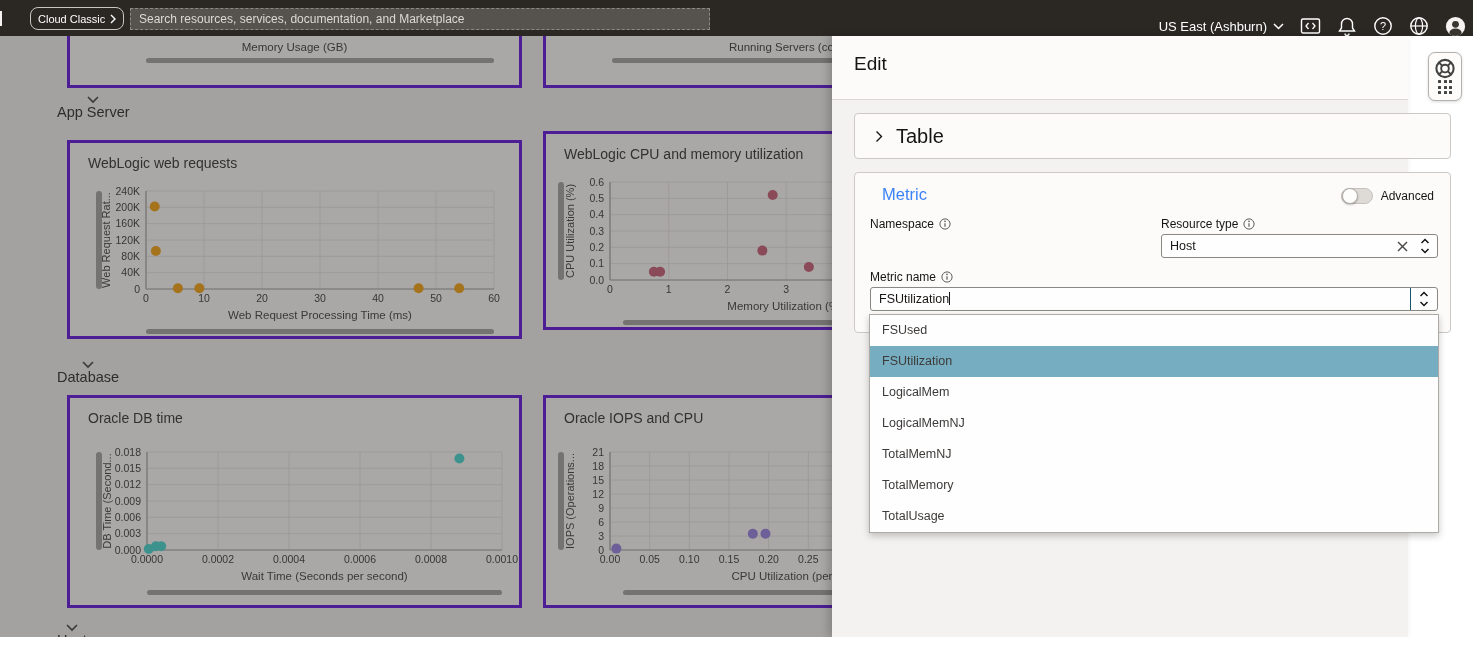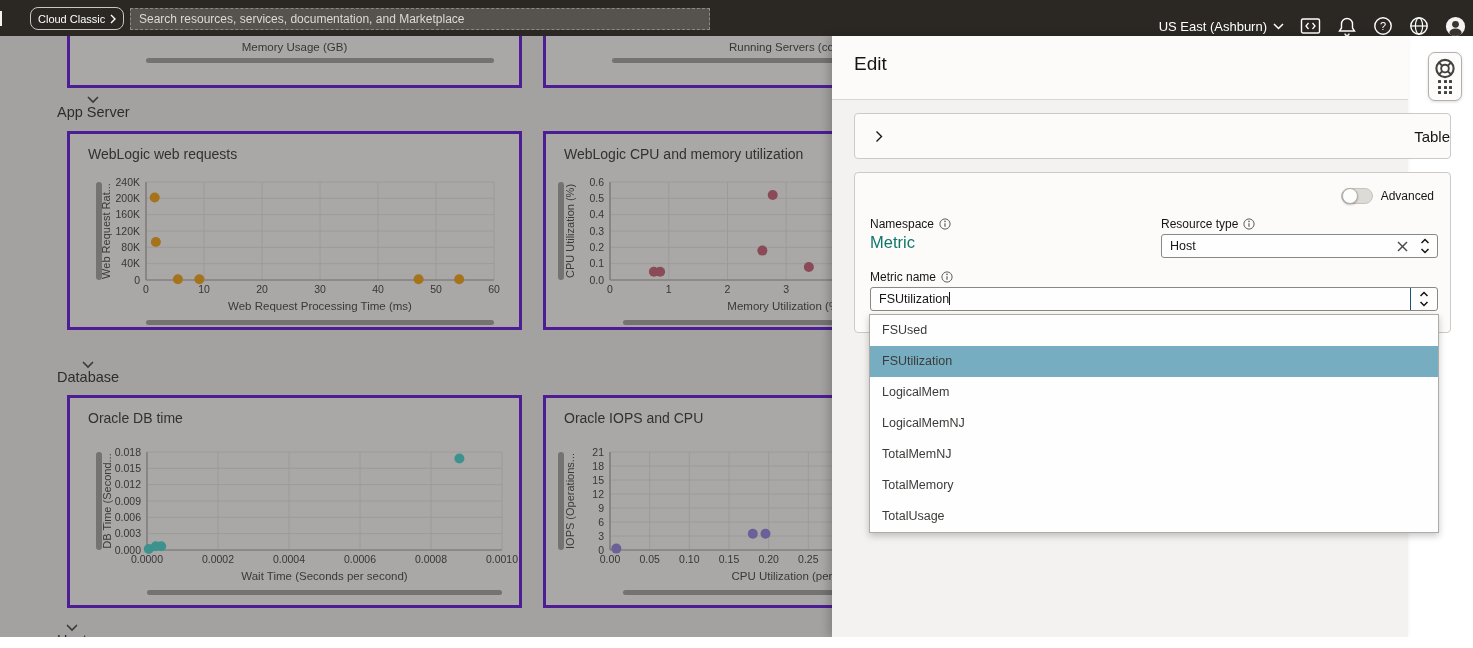--- a/index.html
+++ b/index.html
@@ -27,22 +27,22 @@
   .pc-bar{position:absolute;top:19px;height:5px;border-radius:2.5px;background:#757371;}
   .section-hdr{position:absolute;display:flex;align-items:center;gap:0;font-size:14.5px;color:#2e2d2b;cursor:pointer;flex-direction:column;}
 
   
   .panel{left:832px;top:36px;width:576px;height:601px;background:#f4f2f0;
          box-shadow:-4px 0 8px rgba(0,0,0,0.18);}
   .panel-hdr{position:absolute;left:0;top:0;width:100%;height:63px;background:#fcfbfa;}
   .panel-title{position:absolute;left:22px;top:17px;font-size:19px;color:#161513;}
   .panel-div{position:absolute;left:0;top:63px;width:100%;height:1px;background:#d9d6d3;}
   .sec-card{position:absolute;background:#fcfbfa;border:1px solid #ccc9c6;border-radius:4px;box-sizing:border-box;}
-  .table-row{display:flex;align-items:center;gap:13px;height:100%;padding-left:20px;font-size:15px;cursor:pointer;justify-content:space-between;}
-  .metric-h{position:absolute;left:15px;top:12px;font-size:16.5px;color:#0f766e;margin-top:48px;}
+  .table-row{display:flex;align-items:center;gap:13px;height:100%;padding-left:20px;font-size:20px;cursor:pointer;}
+  .metric-h{position:absolute;left:27px;top:12px;font-size:16.5px;color:#3b82f6;}
   .adv{position:absolute;right:16px;top:15px;display:flex;align-items:center;gap:8px;}
   .toggle{width:30px;height:14px;border-radius:8px;background:#dedbd7;border:1px solid #c6c3bf;position:relative;cursor:pointer;}
   .knob{position:absolute;left:0px;top:-1px;width:14px;height:14px;border-radius:50%;background:#fdfdfc;
         border:1px solid #b1aeaa;box-shadow:0 1px 2px rgba(0,0,0,.25);}
   .adv-label{font-size:12px;color:#161513;}
   .fld-label{position:absolute;display:flex;align-items:center;gap:5px;font-size:12px;color:#161513;}
   .fld{position:absolute;height:24px;border:1px solid #8a8884;border-radius:3px;background:#fffefe;
        box-sizing:border-box;display:flex;align-items:center;font-size:12.5px;color:#161513;cursor:pointer;}
   .fld .val{flex:1;padding:0 8px;white-space:nowrap;overflow:hidden;}
   .caret{display:inline-block;width:1px;height:13px;background:#161513;vertical-align:-2px;}
@@ -135,21 +135,21 @@
       <div class="pc-bar" style="left:66px;top:31px;width:330px;"></div>
     </div>
 
     <div class="section-hdr" style="left:57px;top:60px;">
       <svg width="12" height="8" viewBox="0 0 12 8">
           <polyline points="1,1 6,6 11,1" fill="none" stroke="#3a3936" stroke-width="1.6"></polyline>
         </svg>
       <span>App Server</span>
     </div>
 
-    <div class="card" style="left:57px;top:95px;width:455px;height:199px;">
+    <div class="card" style="left:57px;top:104px;width:455px;height:199px;">
       <div class="chart-title">WebLogic web requests</div>
       <svg id="c0" style="position:absolute;left:0;top:36px;" width="455" height="162">
           <line x1="76" y1="110" x2="424" y2="110" stroke="#9c9a98" stroke-width="0.9"></line>
           <text x="70" y="113.5" text-anchor="end" font-size="10.5" fill="#373635" font-family="Liberation Sans, sans-serif">0</text>
           <line x1="76" y1="93.66666666666667" x2="424" y2="93.66666666666667" stroke="#9c9a98" stroke-width="0.9"></line>
           <text x="70" y="97.16666666666667" text-anchor="end" font-size="10.5" fill="#373635" font-family="Liberation Sans, sans-serif">40K</text>
           <line x1="76" y1="77.33333333333334" x2="424" y2="77.33333333333334" stroke="#9c9a98" stroke-width="0.9"></line>
           <text x="70" y="80.83333333333334" text-anchor="end" font-size="10.5" fill="#373635" font-family="Liberation Sans, sans-serif">80K</text>
           <line x1="76" y1="61" x2="424" y2="61" stroke="#9c9a98" stroke-width="0.9"></line>
           <text x="70" y="64.5" text-anchor="end" font-size="10.5" fill="#373635" font-family="Liberation Sans, sans-serif">120K</text>

